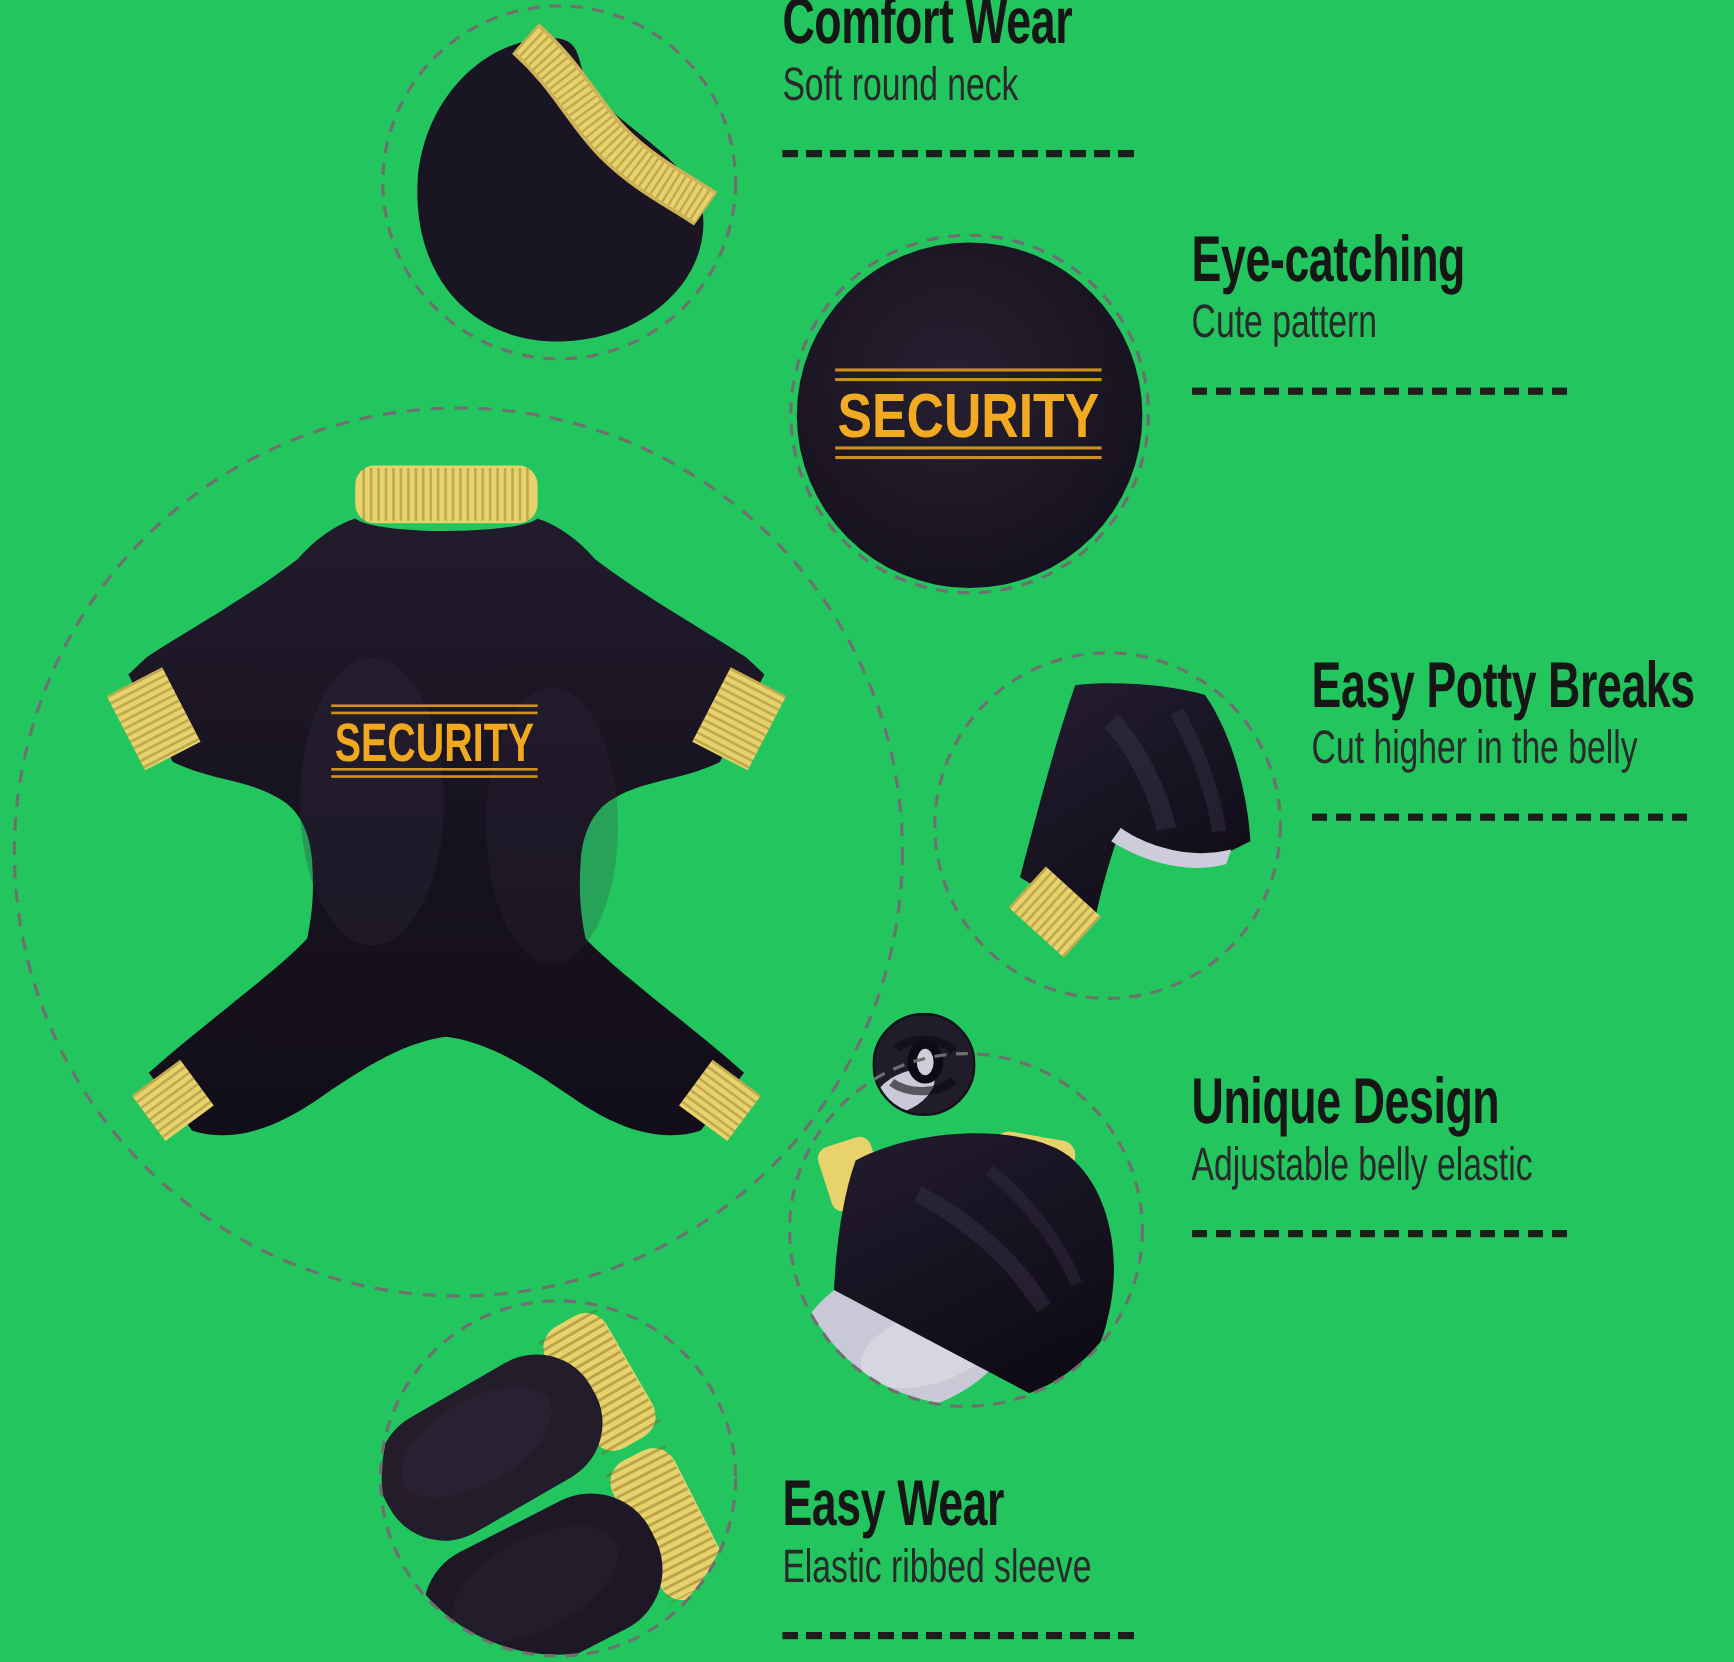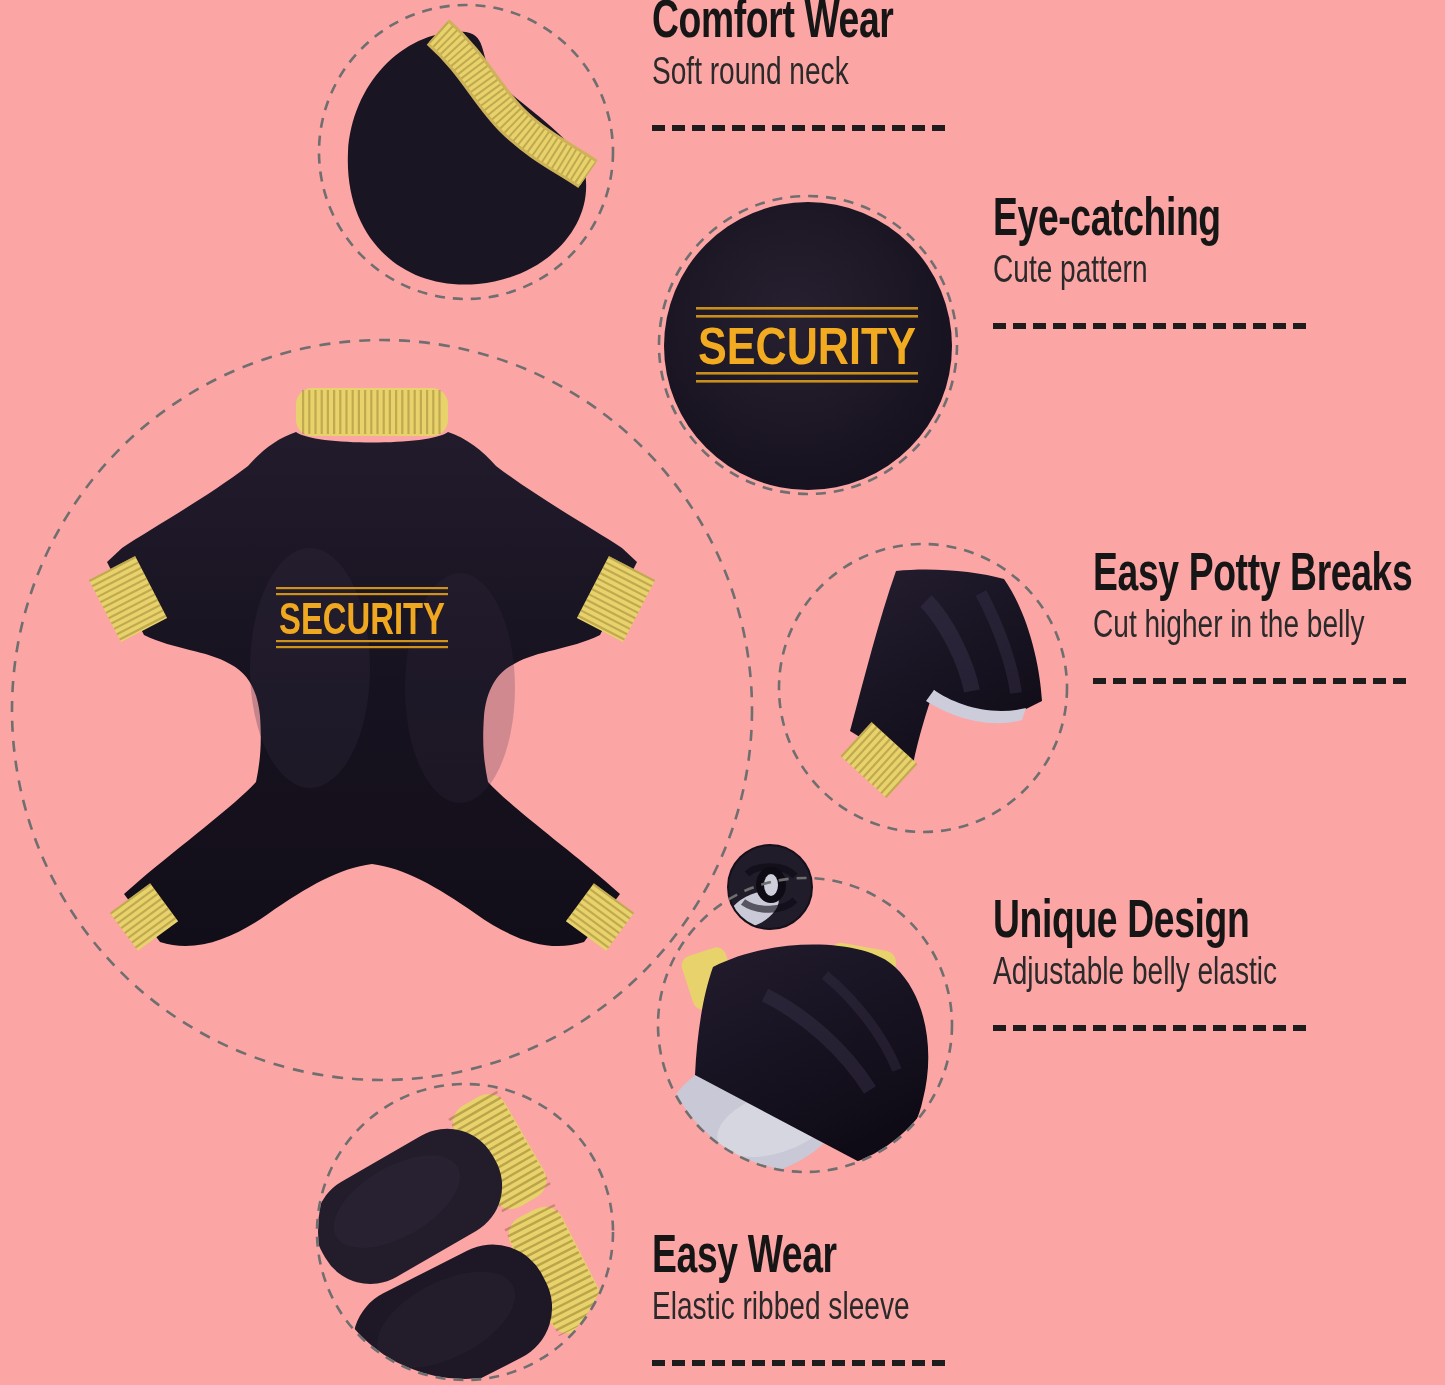--- a/index.html
+++ b/index.html
@@ -1,17 +1,17 @@
 <!DOCTYPE html>
 <html><head>
 <meta charset="utf-8">
 <style>
   html,body{margin:0;padding:0;background:#fff;}
   #stage{
-    position:relative;width:1445px;height:1385px;background:#fca5a5;overflow:hidden;
+    position:relative;width:1445px;height:1385px;background:#22c55e;overflow:hidden;
     font-family:"Liberation Sans",sans-serif;
   }
   .feature{position:absolute;}
   .f-title{
     position:absolute;left:0;top:0;font-size:54px;font-weight:bold;color:#161616;
     letter-spacing:-0.5px;white-space:nowrap;transform:scaleX(.69);transform-origin:0 0;line-height:1.1;
   }
   .f-sub{
     position:absolute;left:0;top:61px;font-size:39px;font-weight:400;color:#2a2a2a;
     white-space:nowrap;transform:scaleX(.72);transform-origin:0 0;line-height:1.1;

